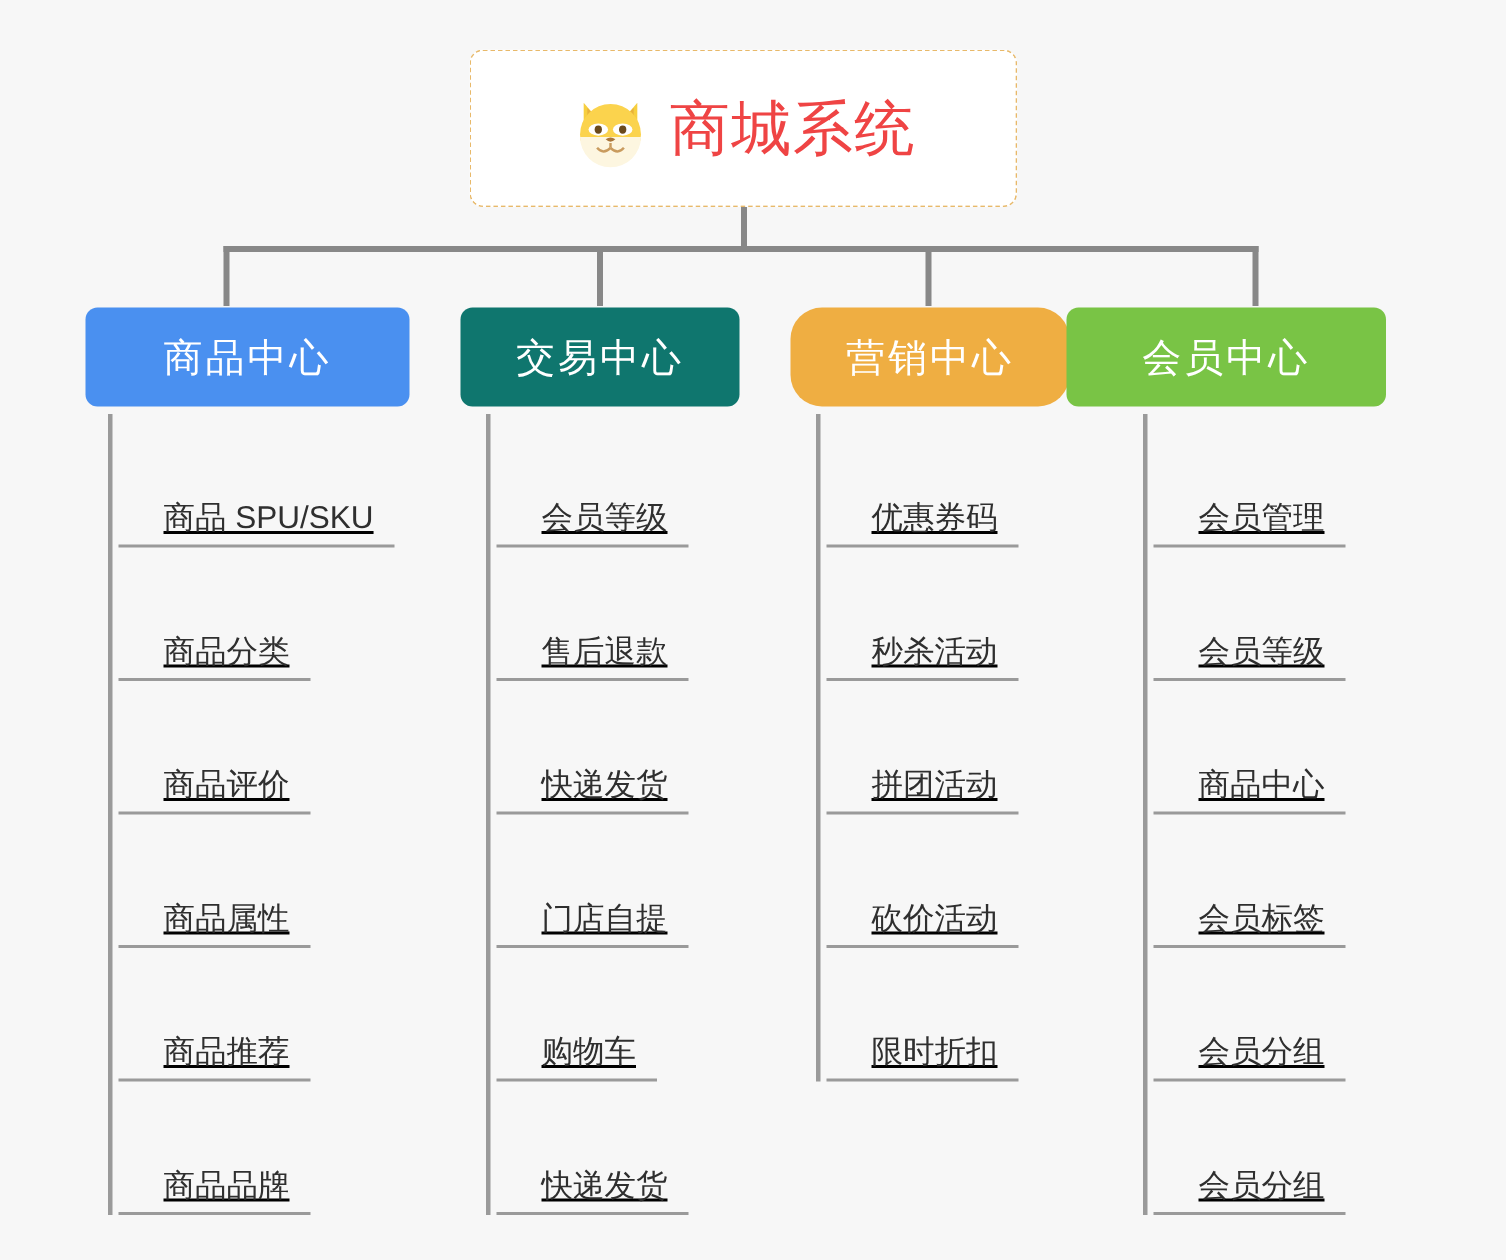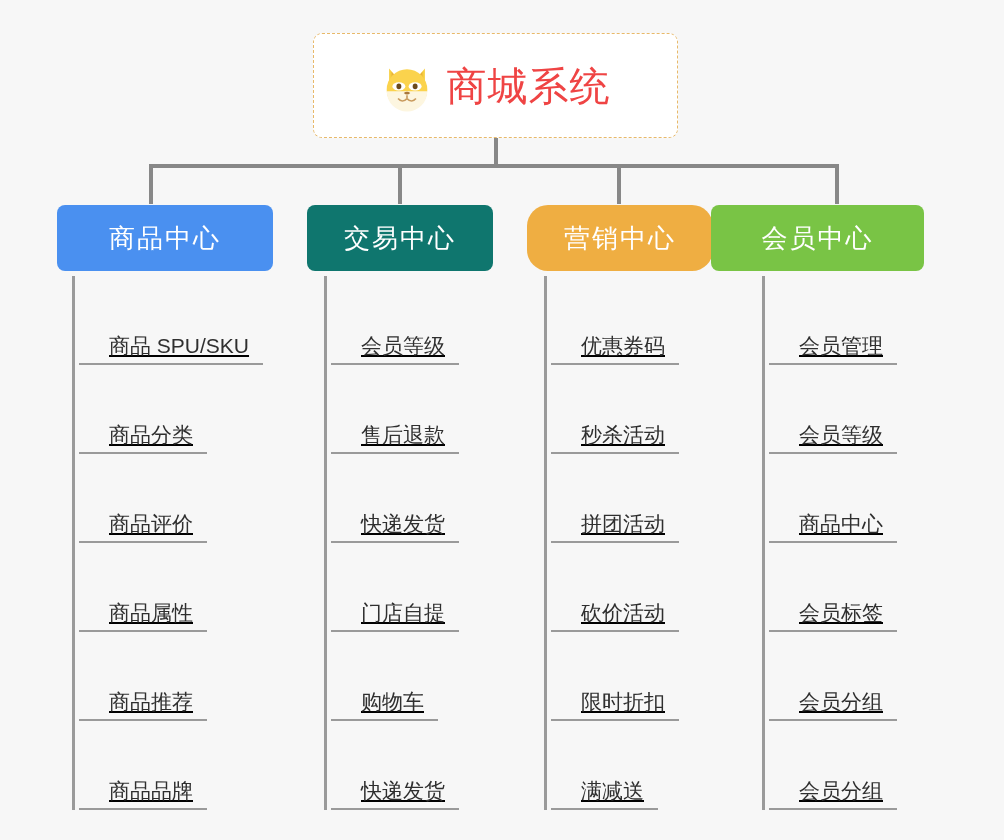--- a/index.html
+++ b/index.html
@@ -198,23 +198,20 @@
       </div>
     <div class="leaf-item">
         <span class="leaf-label">拼团活动</span>
       </div>
     <div class="leaf-item">
         <span class="leaf-label">砍价活动</span>
       </div>
     <div class="leaf-item">
         <span class="leaf-label">限时折扣</span>
       </div>
-    <div class="leaf-item">
-        <span class="leaf-label">满减送</span>
-      </div>
   </div>
 
   <div class="leaf-col" style="left:762px;">
     <div class="leaf-item">
         <span class="leaf-label">会员管理</span>
       </div>
     <div class="leaf-item">
         <span class="leaf-label">会员等级</span>
       </div>
     <div class="leaf-item">

